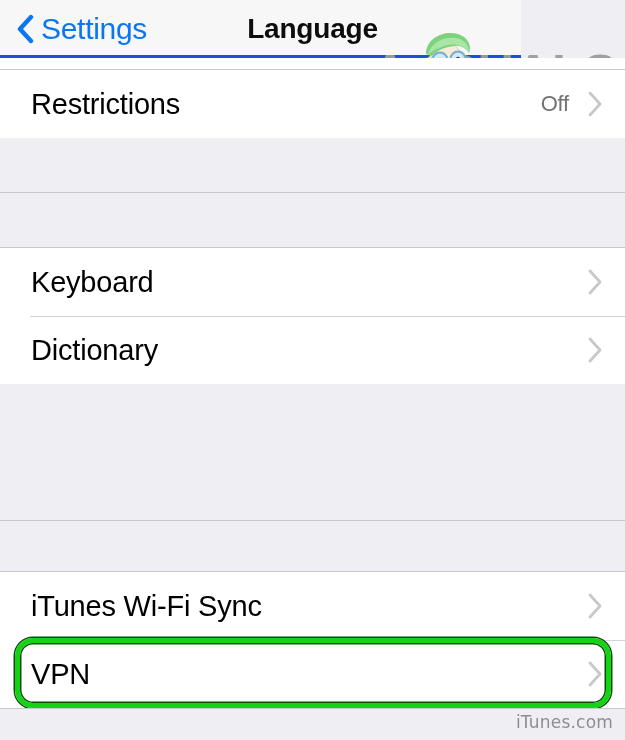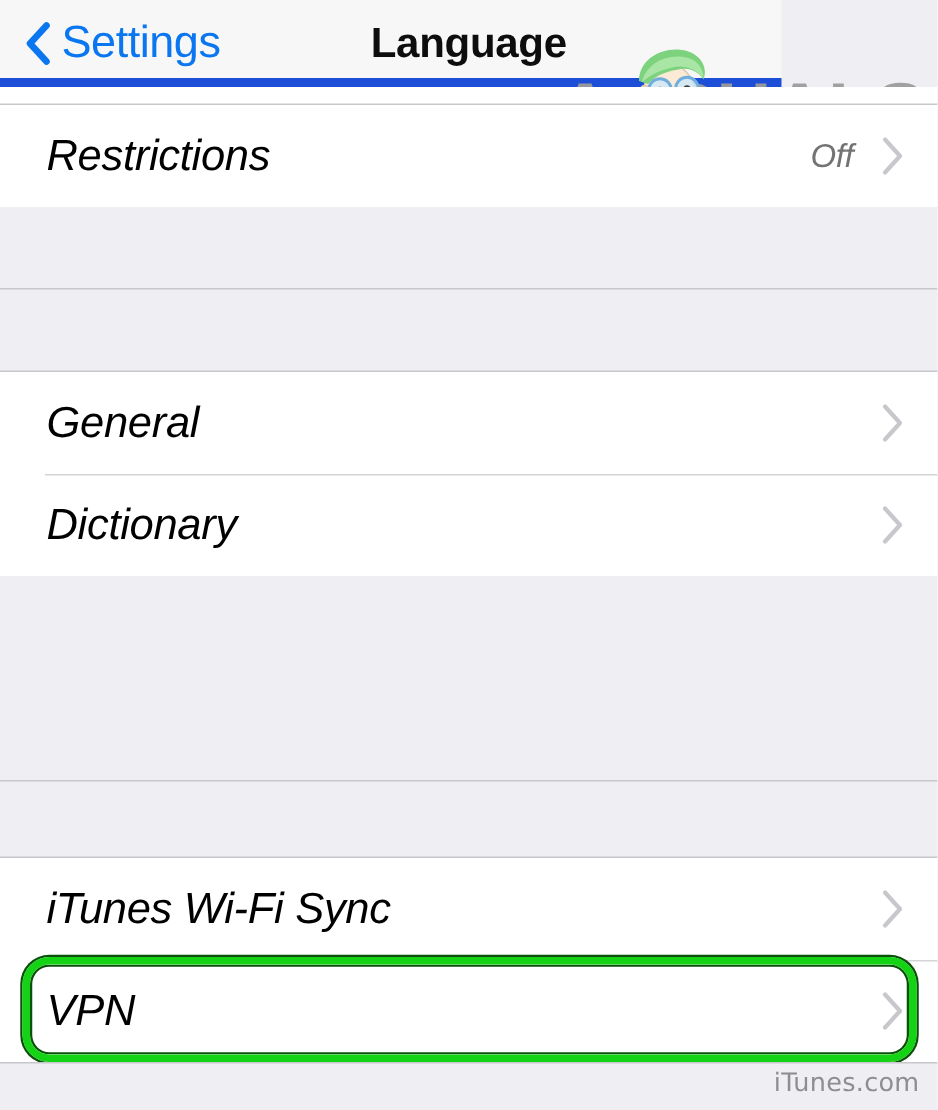--- a/index.html
+++ b/index.html
@@ -23,21 +23,21 @@
     overflow: hidden;
   }
 
   
   .navbar {
     position: absolute;
     left: 0; top: 0;
     width: 521px;
     height: 58px;
     background: #F7F7F7;
-    border-bottom: 6px solid #1d4ed8;
+    border-bottom: 3px solid #1d4ed8;
     box-sizing: border-box;
   }
   .back-button {
     position: absolute;
     left: 16px;
     top: 0;
     height: 58px;
     display: flex;
     align-items: center;
     cursor: pointer;
@@ -116,21 +116,20 @@
     background: #EFEEF3;
     border-top: 1px solid #C8C7CC;
     border-bottom: 1px solid #C8C7CC;
     box-sizing: border-box;
   }
   .group {
     position: absolute;
     left: 0;
     width: 625px;
     background: #FFFFFF;
-    font-style: italic;
   }
   .row {
     position: relative;
     height: 68px;
     background: #FFFFFF;
     display: flex;
     align-items: center;
     cursor: pointer;
   }
   .row + .row::before {
@@ -259,21 +258,21 @@
       <svg class="row-chevron" viewBox="0 0 16 28">
         <polyline points="3,3 13,14 3,25" fill="none" stroke="#C7C7CC" stroke-width="2.8" stroke-linecap="round" stroke-linejoin="round"></polyline>
       </svg>
     </div>
   </div>
 
   <div class="gap" id="gap-one"></div>
 
   <div class="group" id="group-locale">
     <div class="row">
-      <span class="row-label">General</span>
+      <span class="row-label">Keyboard</span>
       <svg class="row-chevron" viewBox="0 0 16 28">
         <polyline points="3,3 13,14 3,25" fill="none" stroke="#C7C7CC" stroke-width="2.8" stroke-linecap="round" stroke-linejoin="round"></polyline>
       </svg>
     </div>
     <div class="row">
       <span class="row-label">Dictionary</span>
       <svg class="row-chevron" viewBox="0 0 16 28">
         <polyline points="3,3 13,14 3,25" fill="none" stroke="#C7C7CC" stroke-width="2.8" stroke-linecap="round" stroke-linejoin="round"></polyline>
       </svg>
     </div>

